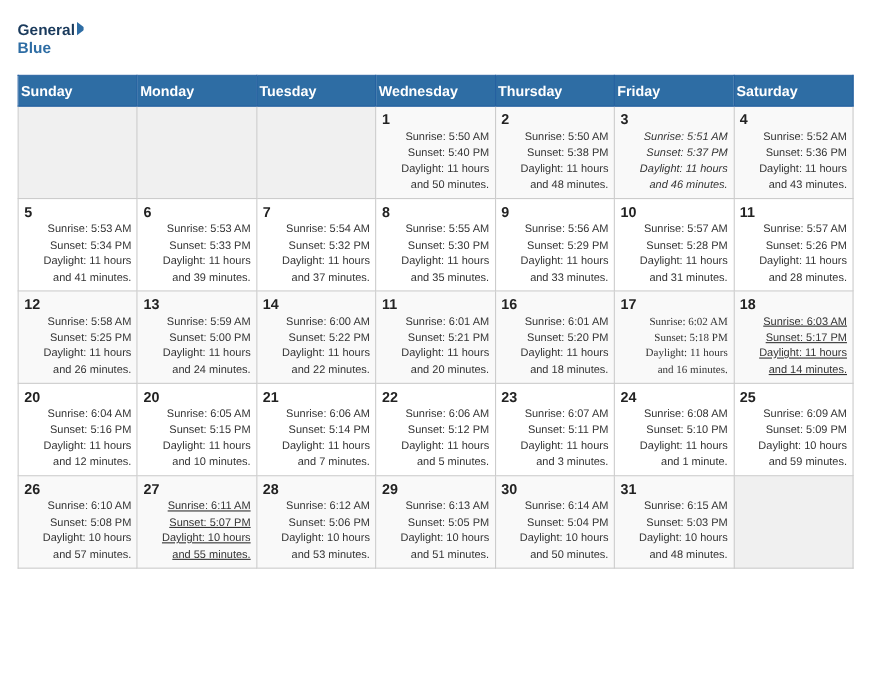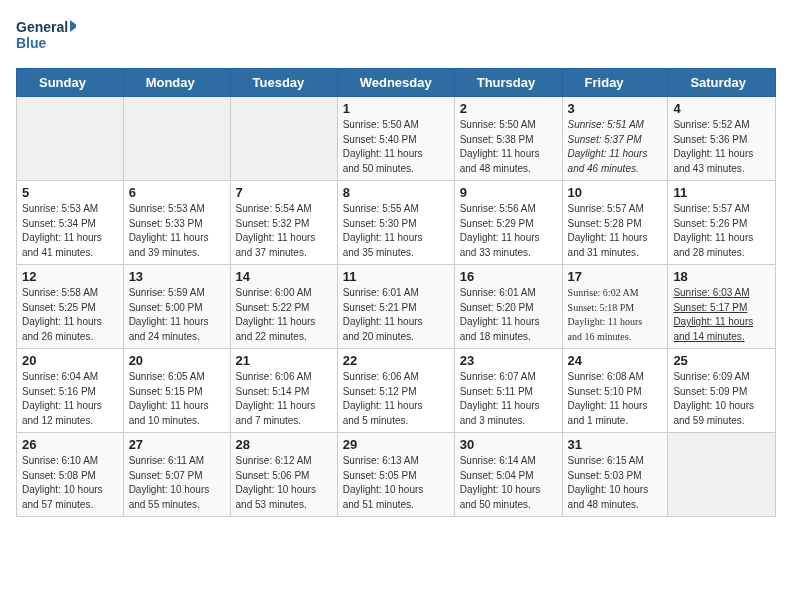--- a/index.html
+++ b/index.html
@@ -35,21 +35,21 @@
     }
     .calendar {
       width: 100%;
       border-collapse: collapse;
       border: 1px solid #ccc;
     }
     .calendar th {
       background-color: #2e6da4;
       color: #fff;
       text-align: left;
-      padding: 6px 22px;
+      padding: 6px 2px;
       font-size: 13px;
       border: 1px solid #2560a0;
       margin-left: 28px;
     }
     .calendar td {
       vertical-align: top;
       padding: 4px 5px;
       border: 1px solid #ccc;
       width: calc(100% / 7);
       min-height: 80px;
@@ -66,20 +66,21 @@
     .day-num {
       font-size: 13px;
       font-weight: bold;
       margin-bottom: 2px;
       display: block;
     }
     .day-info {
       font-size: 10px;
       color: #333;
       line-height: 1.45;
+      text-align: right;
     }
     .empty-cell {
       background: #f0f0f0 !important;
     }
   </style>
 </head>
 <body>
 
 <div class="header">
   <div class="logo">
@@ -297,21 +298,21 @@
       <tr>
         <td>
           <span class="day-num">26</span>
           <div class="day-info" style="white-space: pre-line;">Sunrise: 6:10 AM
 Sunset: 5:08 PM
 Daylight: 10 hours
 and 57 minutes.</div>
         </td>
         <td>
           <span class="day-num">27</span>
-          <div class="day-info" style="white-space: pre-line;">Sunrise: 6:11 AM
+          <div class="day-info" style="white-space: pre-line; text-decoration: underline;">Sunrise: 6:11 AM
 Sunset: 5:07 PM
 Daylight: 10 hours
 and 55 minutes.</div>
         </td>
         <td>
           <span class="day-num">28</span>
           <div class="day-info" style="white-space: pre-line;">Sunrise: 6:12 AM
 Sunset: 5:06 PM
 Daylight: 10 hours
 and 53 minutes.</div>

